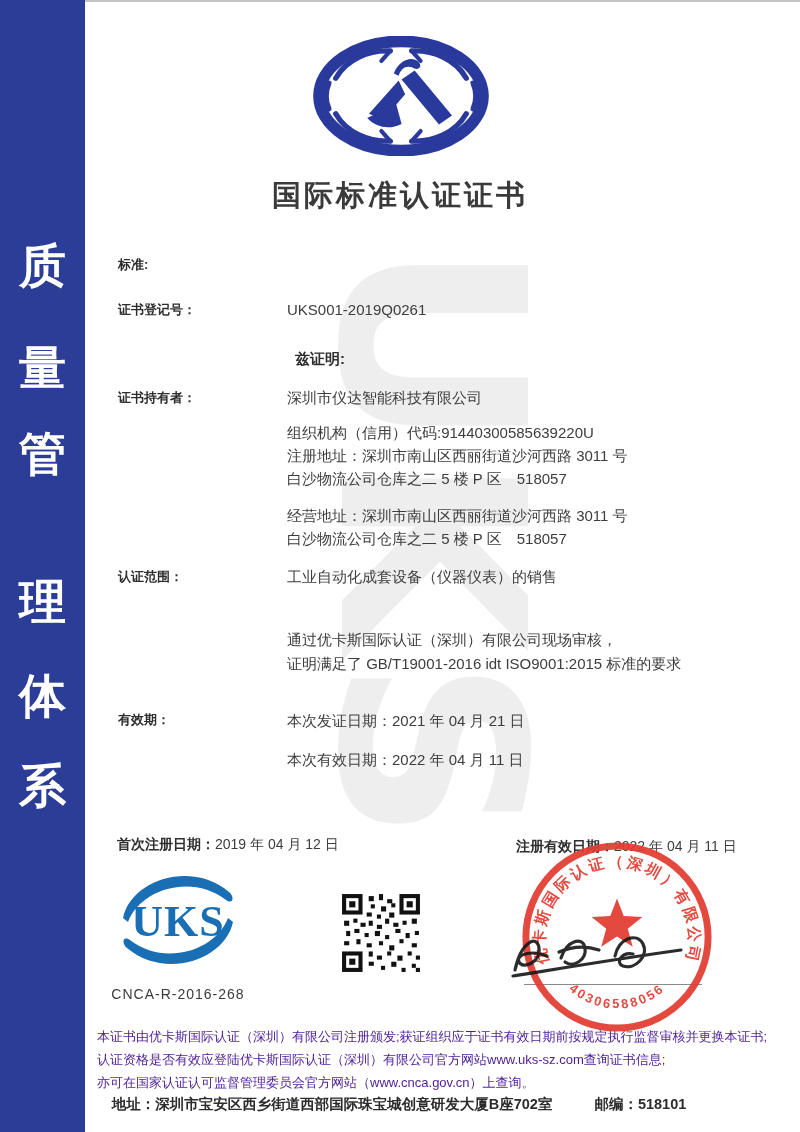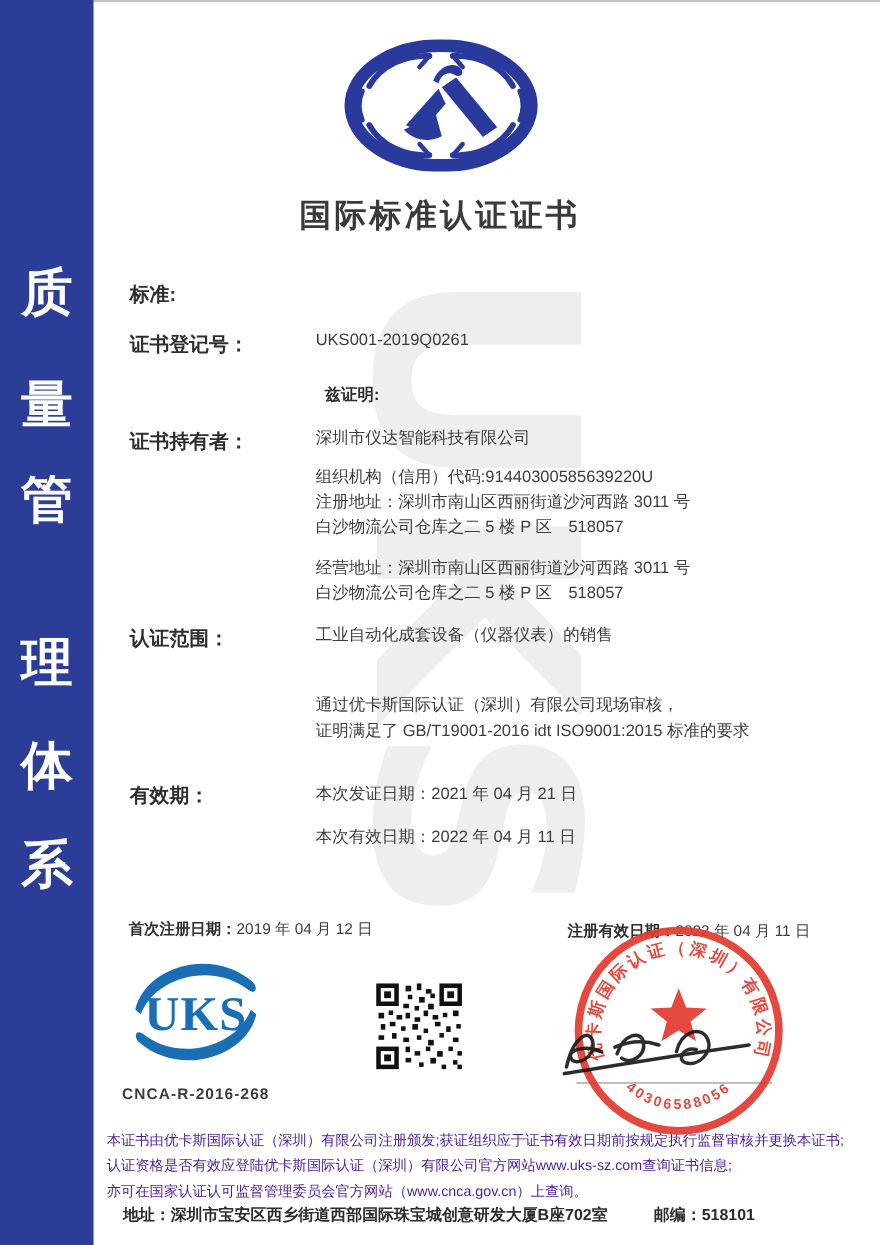--- a/index.html
+++ b/index.html
@@ -15,30 +15,30 @@
   
   .watermark{position:absolute;left:430px;top:545px;transform:translate(-50%,-50%) rotate(90deg);
     font-size:255px;font-weight:bold;color:#eeeeee;letter-spacing:6px;white-space:nowrap;z-index:0;
     font-family:"DejaVu Sans",sans-serif;}
   .content{position:absolute;inset:0;z-index:2;}
   
   .emblem{position:absolute;left:312px;top:36px;width:178px;height:120px;}
   .cert-title{position:absolute;left:0;top:176px;width:800px;text-align:center;
     font-size:29px;font-weight:bold;color:#3a3a3a;letter-spacing:3px;}
   
-  .lbl{position:absolute;left:118px;font-size:18px;font-weight:bold;color:#2e2e2e;white-space:nowrap;}
+  .lbl{position:absolute;left:118px;font-size:13px;font-weight:bold;color:#2e2e2e;white-space:nowrap;}
   .val{position:absolute;left:287px;font-size:15px;color:#3d3d3d;white-space:nowrap;}
   .bold{font-weight:bold;color:#2e2e2e;}
   
   .daterow{position:absolute;font-size:14px;white-space:nowrap;text-align:right;}
   .daterow .dl{font-weight:bold;color:#2e2e2e;}
   
   .uks-logo{position:absolute;left:117px;top:864px;width:122px;height:114px;}
   .cnca{position:absolute;left:105px;top:986px;width:146px;text-align:center;
-    font-size:14px;color:#3b3b3b;letter-spacing:1px;font-weight:bold;}
+    font-size:14px;color:#3b3b3b;letter-spacing:1px;}
   .qr{position:absolute;left:340px;top:892px;width:82px;height:82px;}
   .sig-line{position:absolute;left:524px;top:984px;width:178px;border-top:1.6px solid #8a8a8a;z-index:2;}
   .stamp{position:absolute;left:518px;top:838px;width:198px;height:198px;opacity:.93;z-index:3;}
   .signature{position:absolute;left:503px;top:912px;width:185px;height:82px;z-index:4;}
   
   .foot-line{position:absolute;left:97px;font-size:13px;color:#4c1d95;white-space:nowrap;}
   .addr{position:absolute;left:85px;top:1095px;width:628px;text-align:center;
     font-size:14.5px;font-weight:bold;color:#2c2c2c;white-space:nowrap;}
   .addr .gap{display:inline-block;width:42px;}
 </style>

